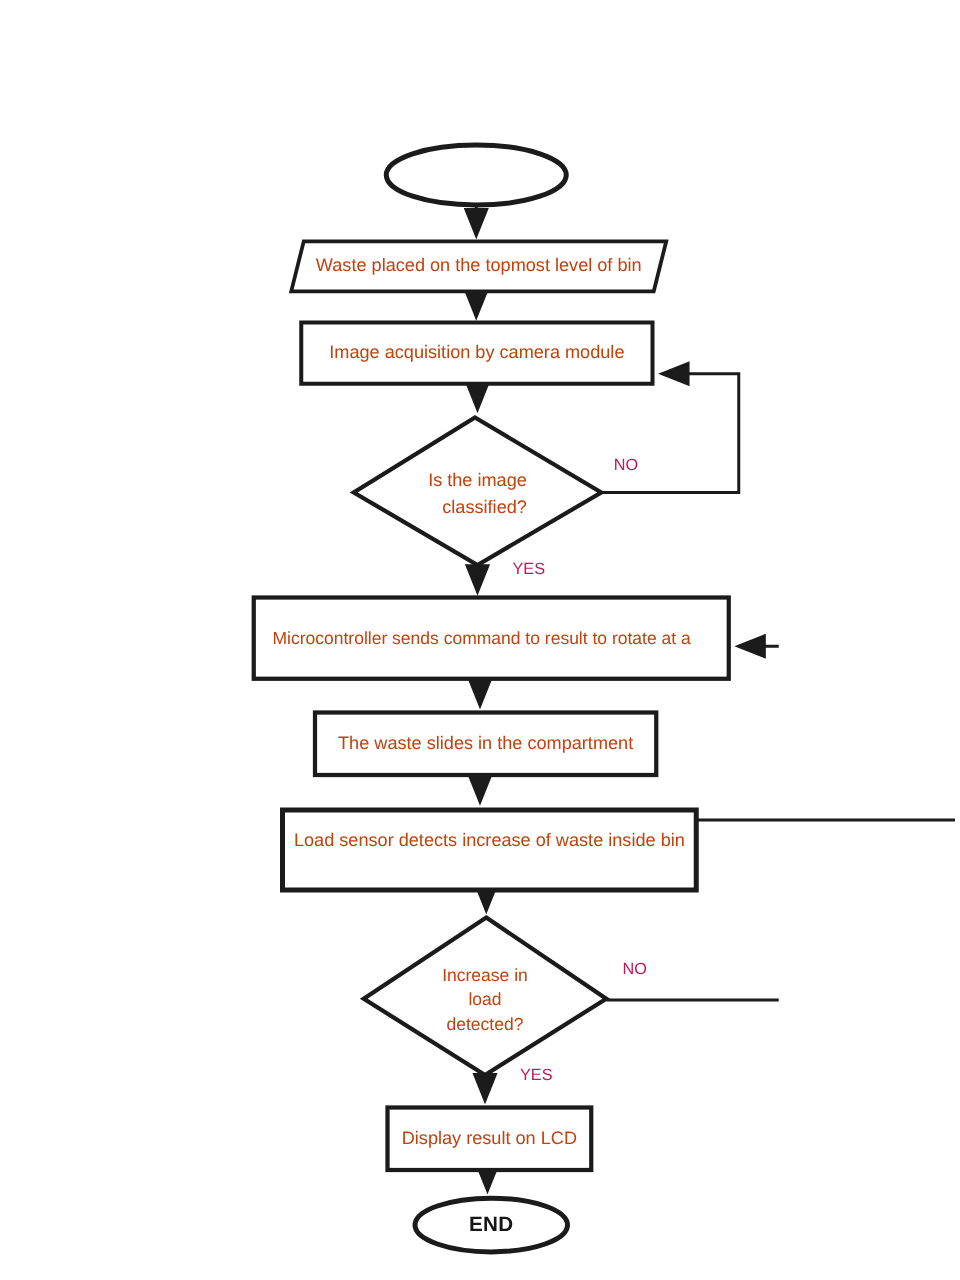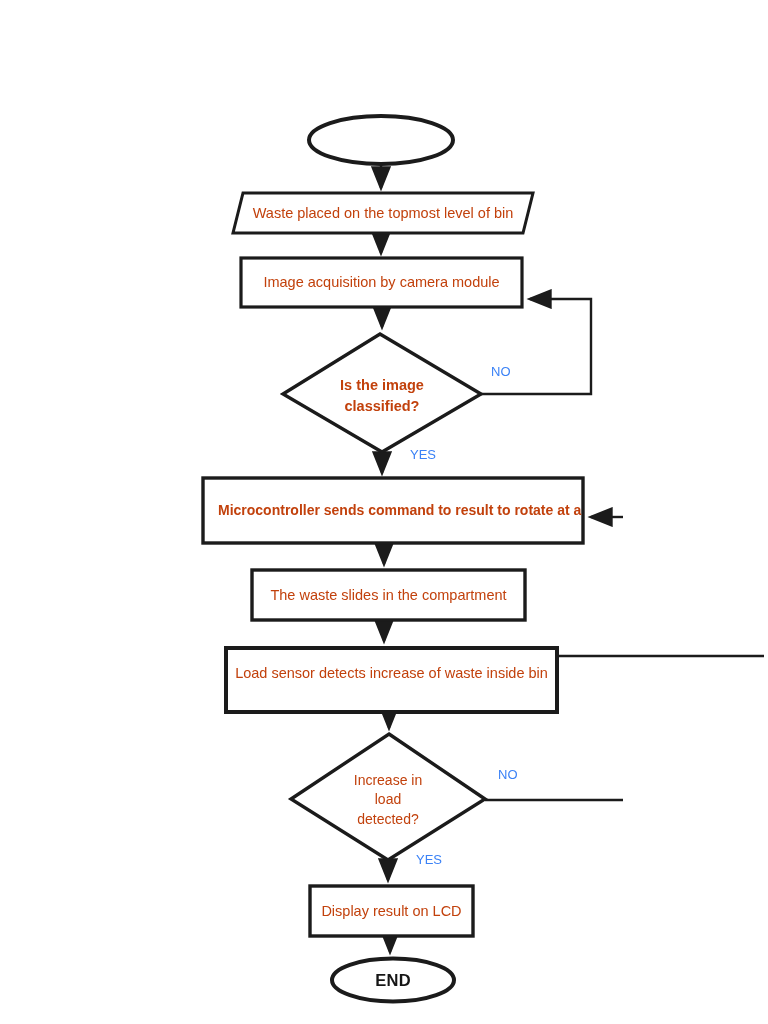--- a/index.html
+++ b/index.html
@@ -30,33 +30,32 @@
     justify-content: center;
     text-align: center;
     font-size: 14.5px;
     line-height: 21px;
     color: #c2410c;
   }
   .lbl .lines {
     display: inline-block;
   }
   .lbl.left-lines .lines {
-    text-align: center;
-    font-weight: bold;
+    text-align: right;
   }
   .terminator-lbl {
     font-weight: bold;
     font-size: 16.5px;
     letter-spacing: 0.3px;
     color: #161616;
   }
   .branch-lbl {
     position: absolute;
     font-size: 13px;
-    color: #3b82f6;
+    color: #be185d;
     white-space: nowrap;
   }
   .d2-lines {
     font-size: 14px;
     line-height: 19.5px;
   }
 </style>
 </head>
 <body>
 

